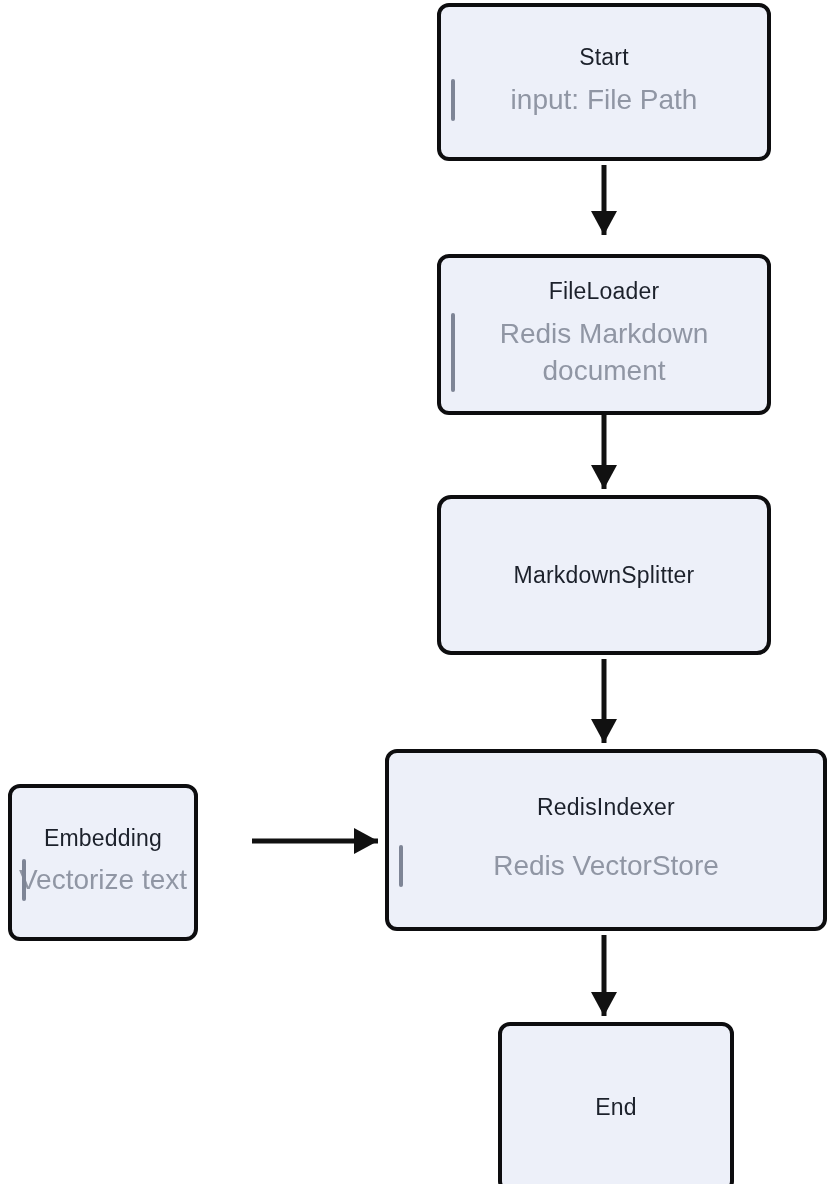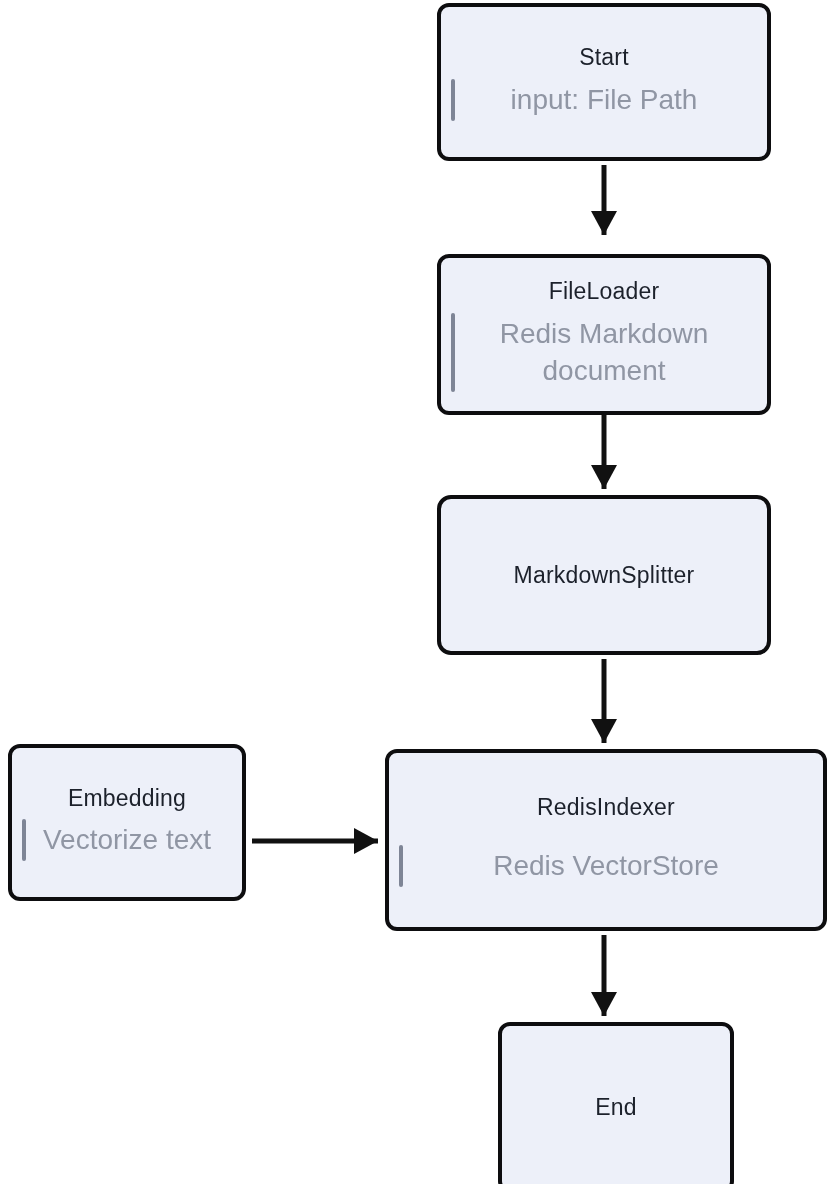--- a/index.html
+++ b/index.html
@@ -67,21 +67,21 @@
     text-align: center;
   }
   .node-sub.wrap {
     max-width: 210px;
   }
   
   #node-start          { left: 437px; top: 3px;    width: 334px; height: 158px; }
   #node-fileloader     { left: 437px; top: 241px;  width: 334px; height: 161px; margin-top: 13px; }
   #node-splitter       { left: 437px; top: 495px;  width: 334px; height: 160px; border-radius: 14px; }
   #node-redisindexer   { left: 385px; top: 749px;  width: 442px; height: 182px; gap: 16px; }
-  #node-embedding      { left: 8px;   top: 744px;  width: 238px; height: 157px; }
+  #node-embedding      { left: 8px;   top: 784px;  width: 190px; height: 157px; }
   #node-end            { left: 498px; top: 1022px; width: 236px; height: 171px; }
 </style>
 </head>
 <body>
 
 <div class="canvas">
 
   <svg class="edges" width="832" height="1184" viewBox="0 0 832 1184" xmlns="http://www.w3.org/2000/svg">
     <defs>
       <marker id="arrowhead" markerUnits="userSpaceOnUse" markerWidth="28" markerHeight="30" refX="24" refY="13" orient="auto">

